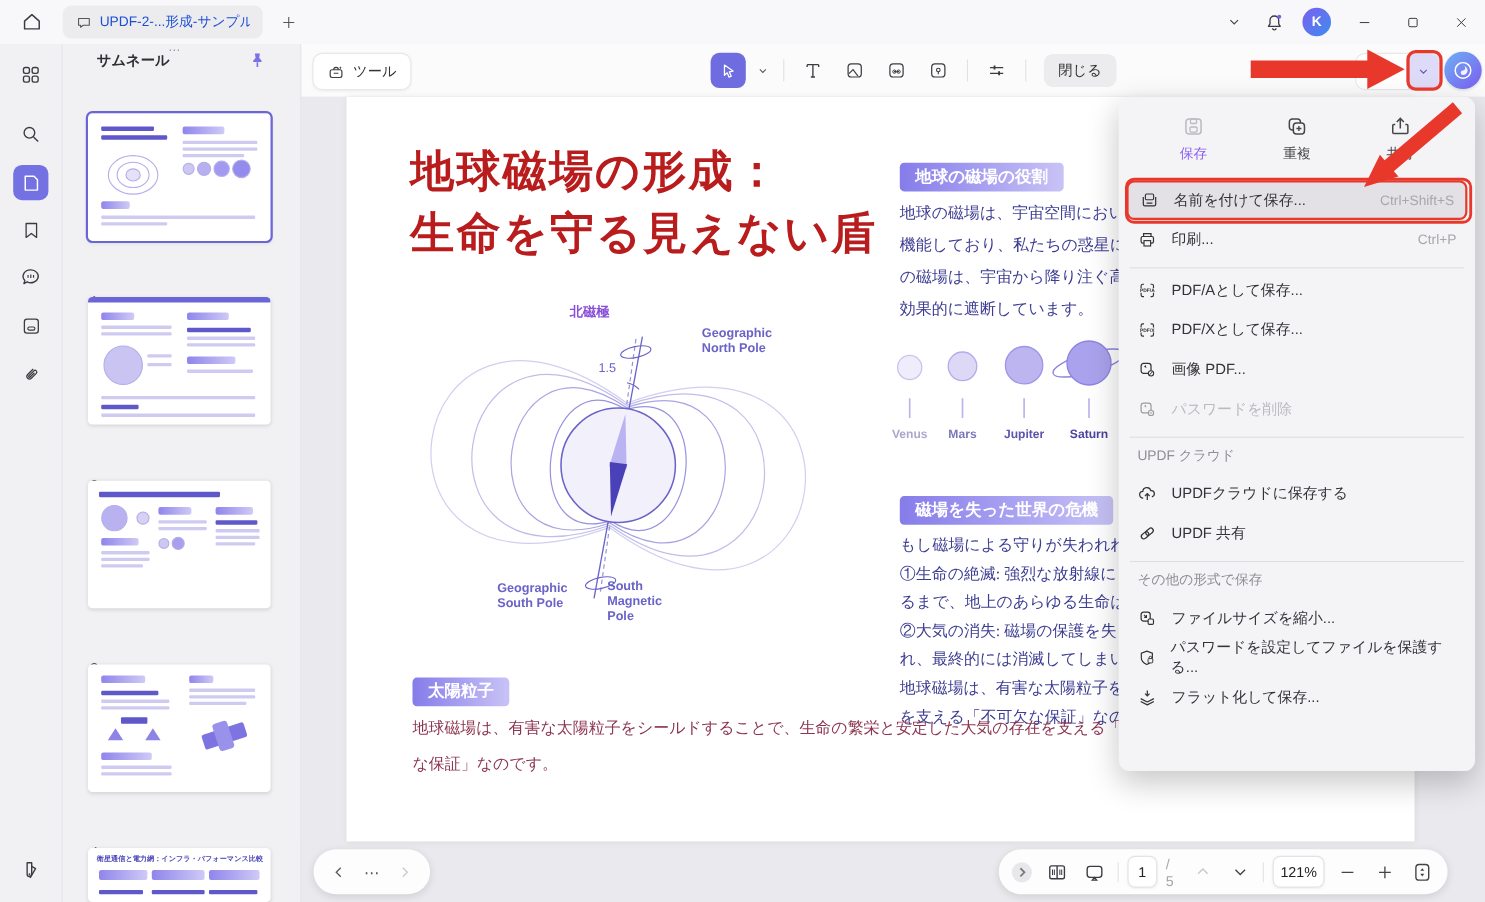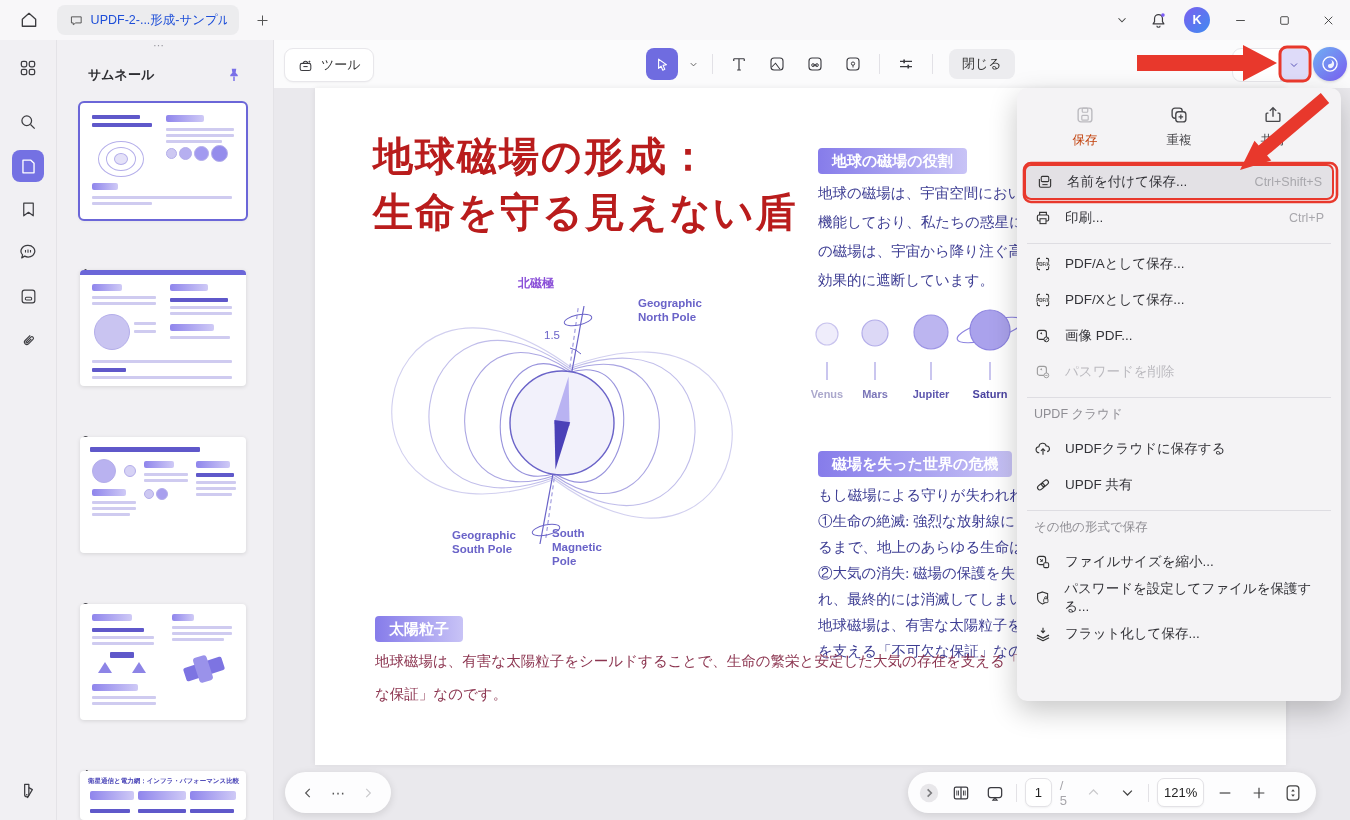--- a/index.html
+++ b/index.html
@@ -21,21 +21,21 @@
   .winbtn{width:44px;height:40px;display:flex;align-items:center;justify-content:center;color:#333;}
 
   
   .rail{position:absolute;left:0;top:40px;width:56px;height:780px;background:#f1f0f3;border-right:1px solid #e4e3e7;}
   .rail-ic{position:absolute;left:12px;width:32px;height:32px;border-radius:8px;display:flex;align-items:center;justify-content:center;}
   .rail-ic.active{background:#7471e3;}
 
   
   .panel{position:absolute;left:57px;top:40px;width:216px;height:780px;background:#f1f0f3;border-right:1px solid #e4e3e7;}
   .panel-handle{position:absolute;left:96px;top:-1px;color:#9a99a0;font-size:11px;letter-spacing:2px;}
-  .panel-head{position:absolute;left:0;top:20px;width:100%;height:30px;text-align:center;}
+  .panel-head{position:absolute;left:0;top:0;width:100%;height:30px;text-align:center;}
   .panel-title{position:absolute;left:31px;top:6px;font-size:13px;font-weight:bold;color:#2f2f33;}
   .pinbtn{position:absolute;right:26px;top:2px;width:26px;height:26px;display:flex;align-items:center;justify-content:center;}
   .thumb{position:absolute;left:23px;width:166px;height:116px;background:#fff;border-radius:4px;
     box-shadow:0 1px 4px rgba(0,0,0,.12);overflow:hidden;}
   .thumb.selected{outline:2px solid #6b66d8;outline-offset:0;}
   .thumb-num{position:absolute;left:25px;font-size:13px;color:#4c4c52;}
   .thumb-dots{position:absolute;right:30px;font-size:13px;color:#7b7b80;letter-spacing:1px;}
   .ml{position:absolute;height:3px;background:#cfcbf0;border-radius:1px;}
   .mld{position:absolute;height:4px;background:#5f58ca;border-radius:1px;}
   .mb{position:absolute;height:7px;border-radius:2px;background:linear-gradient(90deg,#8f85ec,#cfcaf6);}
@@ -64,21 +64,21 @@
   .badge{position:absolute;height:26px;line-height:26px;padding:0 14px;border-radius:4px;color:#fff;font-weight:bold;font-size:15px;
     background:linear-gradient(90deg,#867cea,#c8c3f6);}
   .bodyline{position:absolute;font-family:"Liberation Serif","DejaVu Serif",serif;color:#3d3d93;font-size:14.5px;white-space:nowrap;}
   .diag-label{position:absolute;font-size:11.5px;font-weight:bold;color:#6a63c8;line-height:14px;}
 
   
   .menu{position:absolute;left:1017px;top:88px;width:324px;height:613px;background:#f4f3f5;border-radius:10px;
     box-shadow:0 10px 28px rgba(0,0,0,.22);z-index:50;padding:12px 7px 0 7px;box-sizing:border-box;}
   .menu-actions{display:flex;justify-content:space-around;height:64px;padding:0 14px;}
   .menu-action{width:86px;display:flex;flex-direction:column;align-items:center;gap:6px;padding-top:4px;font-size:12.5px;color:#46464a;}
-  .menu-action.disabled{color:#c2410c;}
+  .menu-action.disabled{color:#8b5cf6;}
   .menu-item{height:36px;display:flex;align-items:center;padding:0 10px;border-radius:7px;box-sizing:border-box;font-size:13.5px;color:#333338;}
   .menu-item .lbl{margin-left:13px;}
   .menu-item .sc{margin-left:auto;font-size:12.5px;color:#a8a7ac;}
   .menu-item.hl{background:#e3e1e5;border:2px solid #e8382c;}
   .menu-item.disabled{color:#bbbabf;}
   .menu-item.disabled svg{opacity:.45;}
   .menu-div{height:1px;background:#dedde2;margin:7px 3px 2px 3px;}
   .menu-sec{height:20px;margin:6px 0 7px 0;padding:0 10px;font-size:12.5px;color:#8f8e94;display:flex;align-items:center;}
 
   

